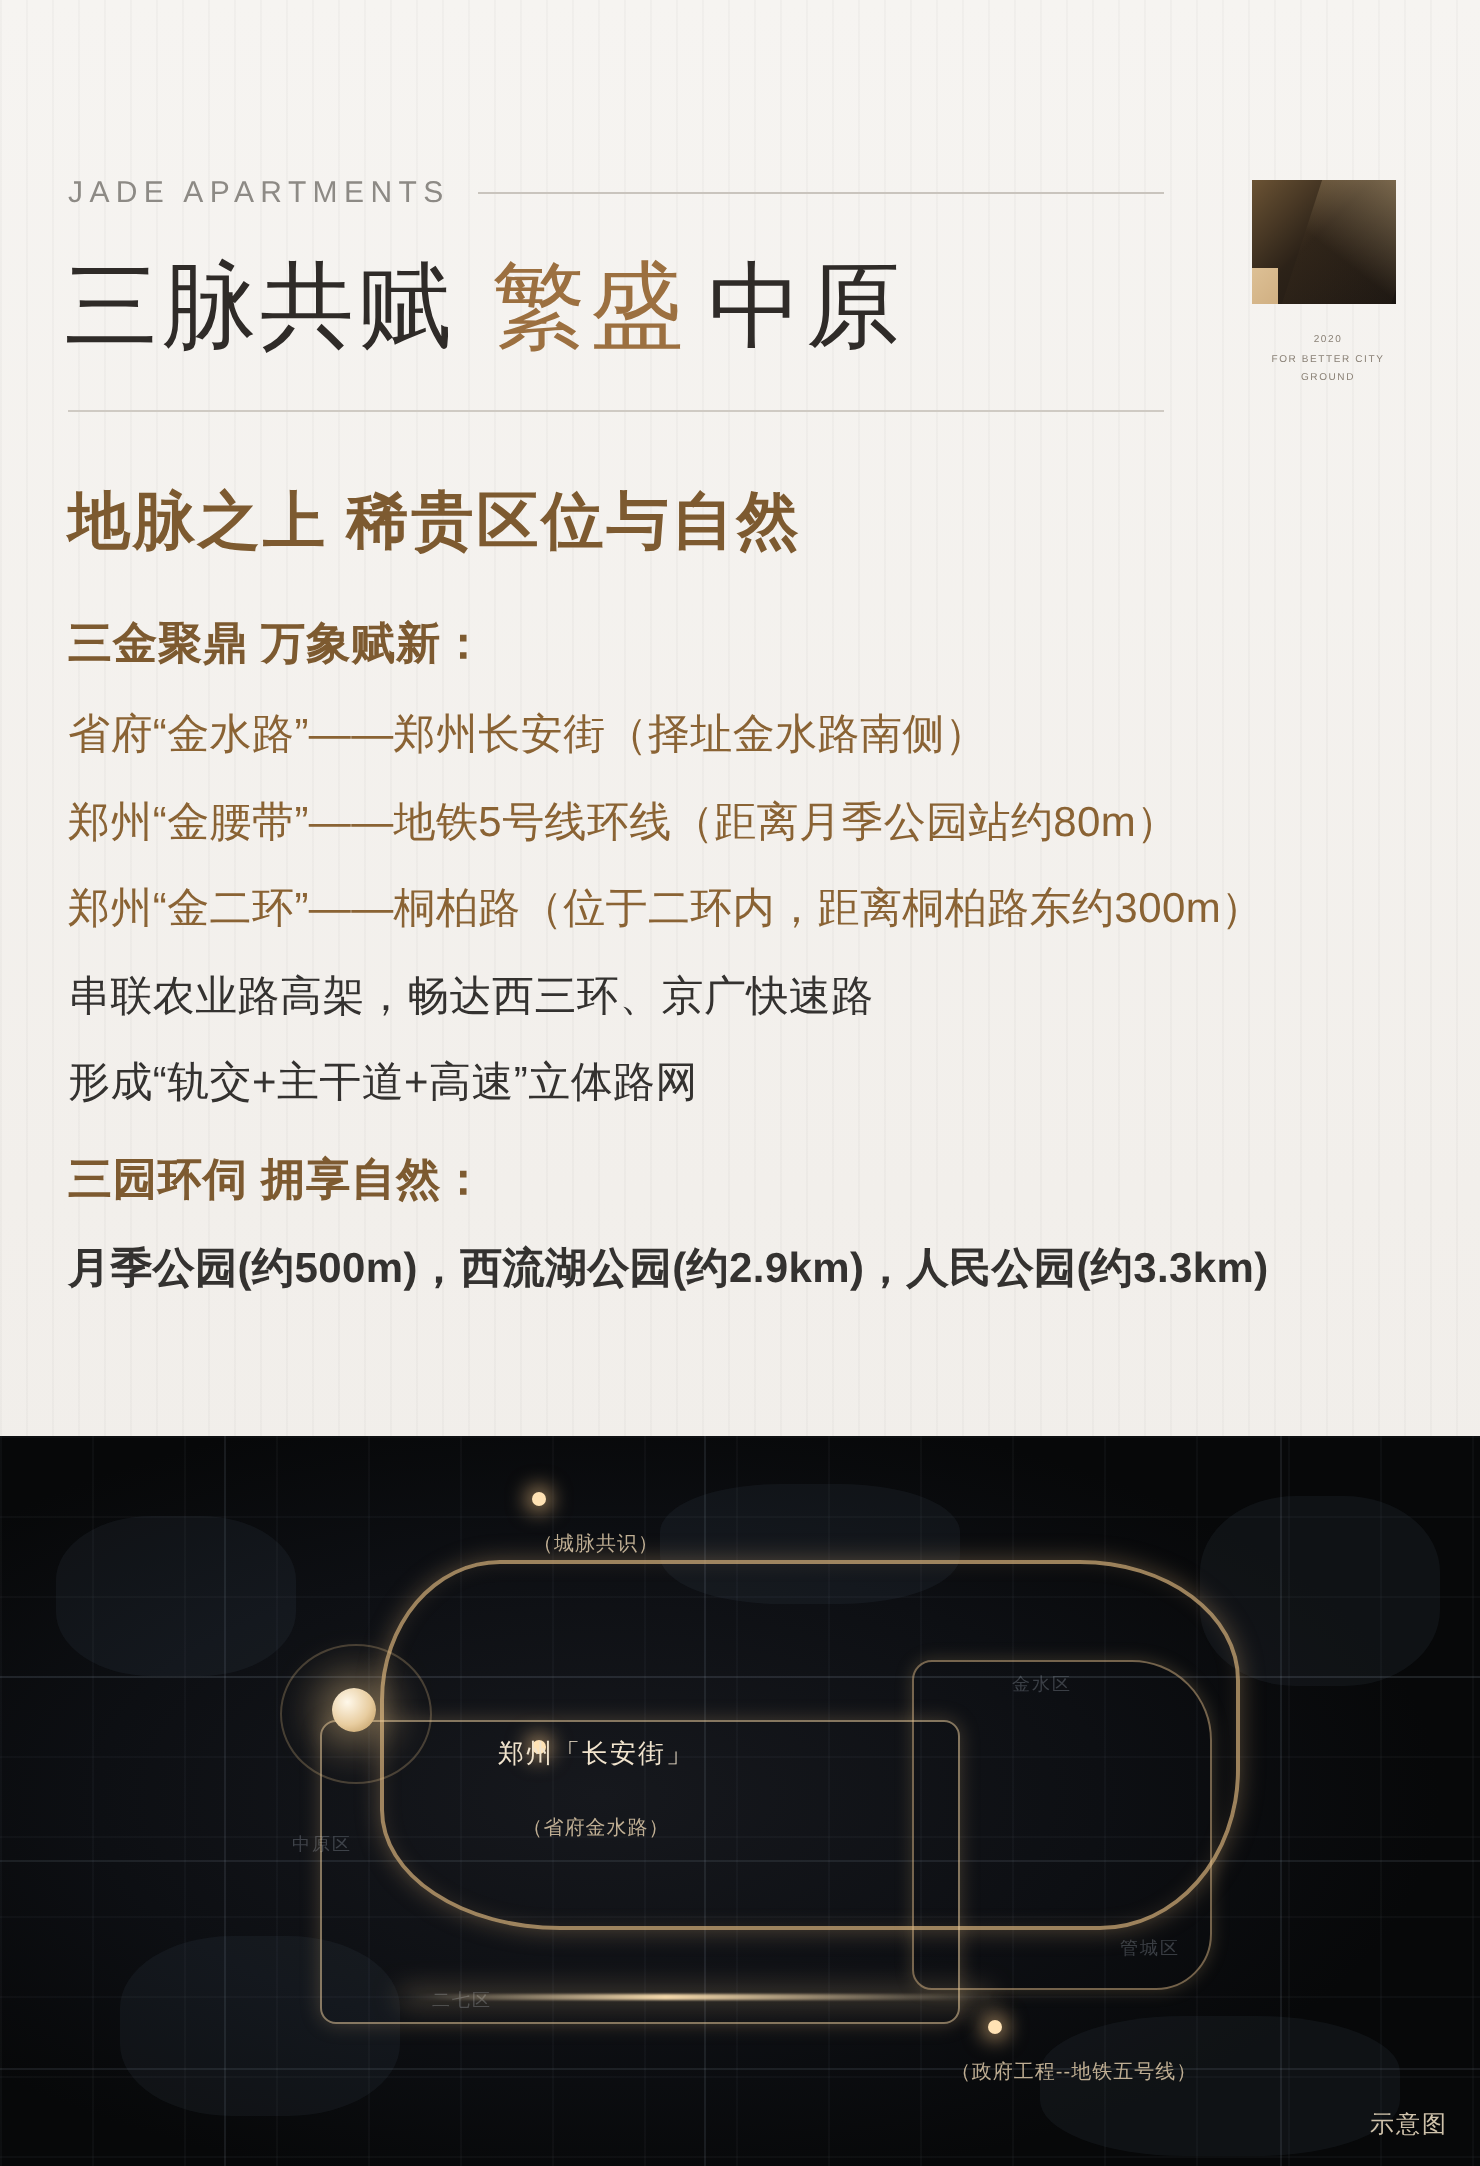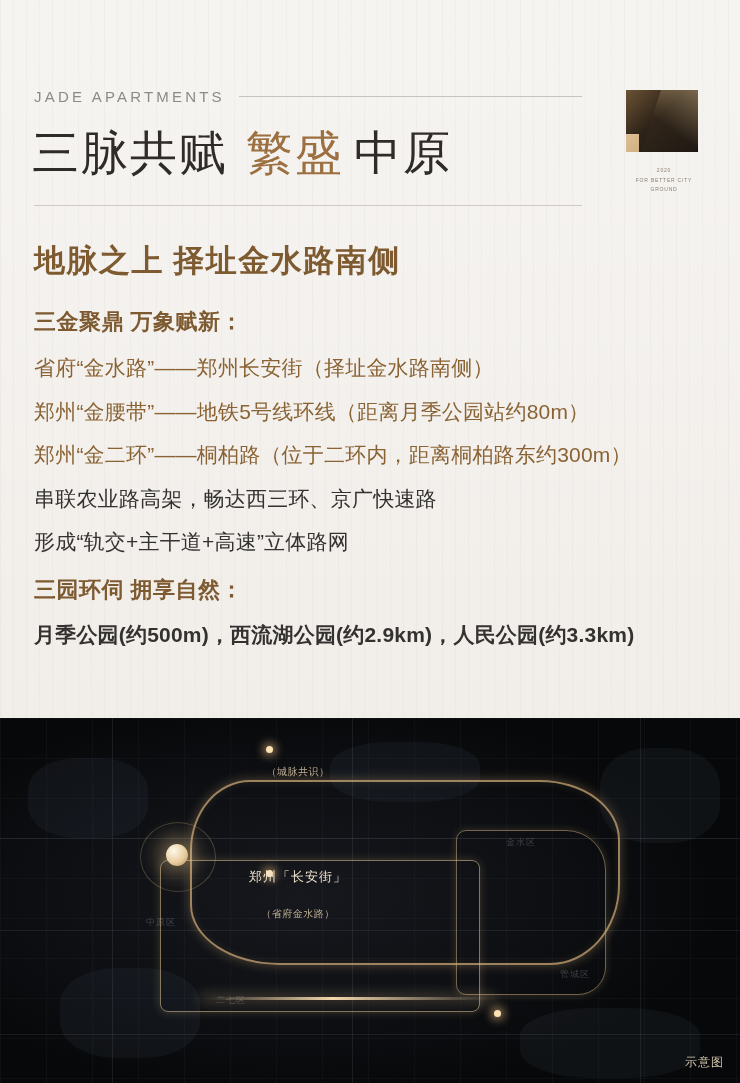--- a/index.html
+++ b/index.html
@@ -286,21 +286,21 @@
       <div class="logo-img">
         <div class="logo-sq"></div>
       </div>
       <div class="logo-caption">
         <div>2020</div>
         <div>FOR BETTER CITY</div>
         <div>GROUND</div>
       </div>
     </div>
 
-    <div class="subhead">地脉之上 择址金水路南侧</div>
+    <div class="subhead">地脉之上 稀贵区位与自然</div>
 
     <div class="copy">
       <div class="lead">三金聚鼎 万象赋新：</div>
       <div class="line gold">省府“金水路”——郑州长安街（择址金水路南侧）</div>
       <div class="line gold">郑州“金腰带”——地铁5号线环线（距离月季公园站约80m）</div>
       <div class="line gold">郑州“金二环”——桐柏路（位于二环内，距离桐柏路东约300m）</div>
       <div class="line dark">串联农业路高架，畅达西三环、京广快速路</div>
       <div class="line dark">形成“轨交+主干道+高速”立体路网</div>
       <div class="lead2">三园环伺 拥享自然：</div>
       <div class="line parks">月季公园(约500m)，西流湖公园(约2.9km)，人民公园(约3.3km)</div>
@@ -342,18 +342,19 @@
     <div class="maplabel" style="left:208px; top:26px; width:180px;">
       <div class="t2">（城脉共识）</div>
     </div>
 
     <div class="maplabel" style="left:208px; top:150px; width:180px;">
       <div class="t1">郑州「长安街」</div>
       <div class="t2">（省府金水路）</div>
     </div>
 
     <div class="maplabel" style="left:412px; top:290px; width:250px;">
+      <div class="t2">（政府工程--地铁五号线）</div>
     </div>
 
     <div class="map-note">示意图</div>
   </div>
 
 </div>
 
 </body></html>

